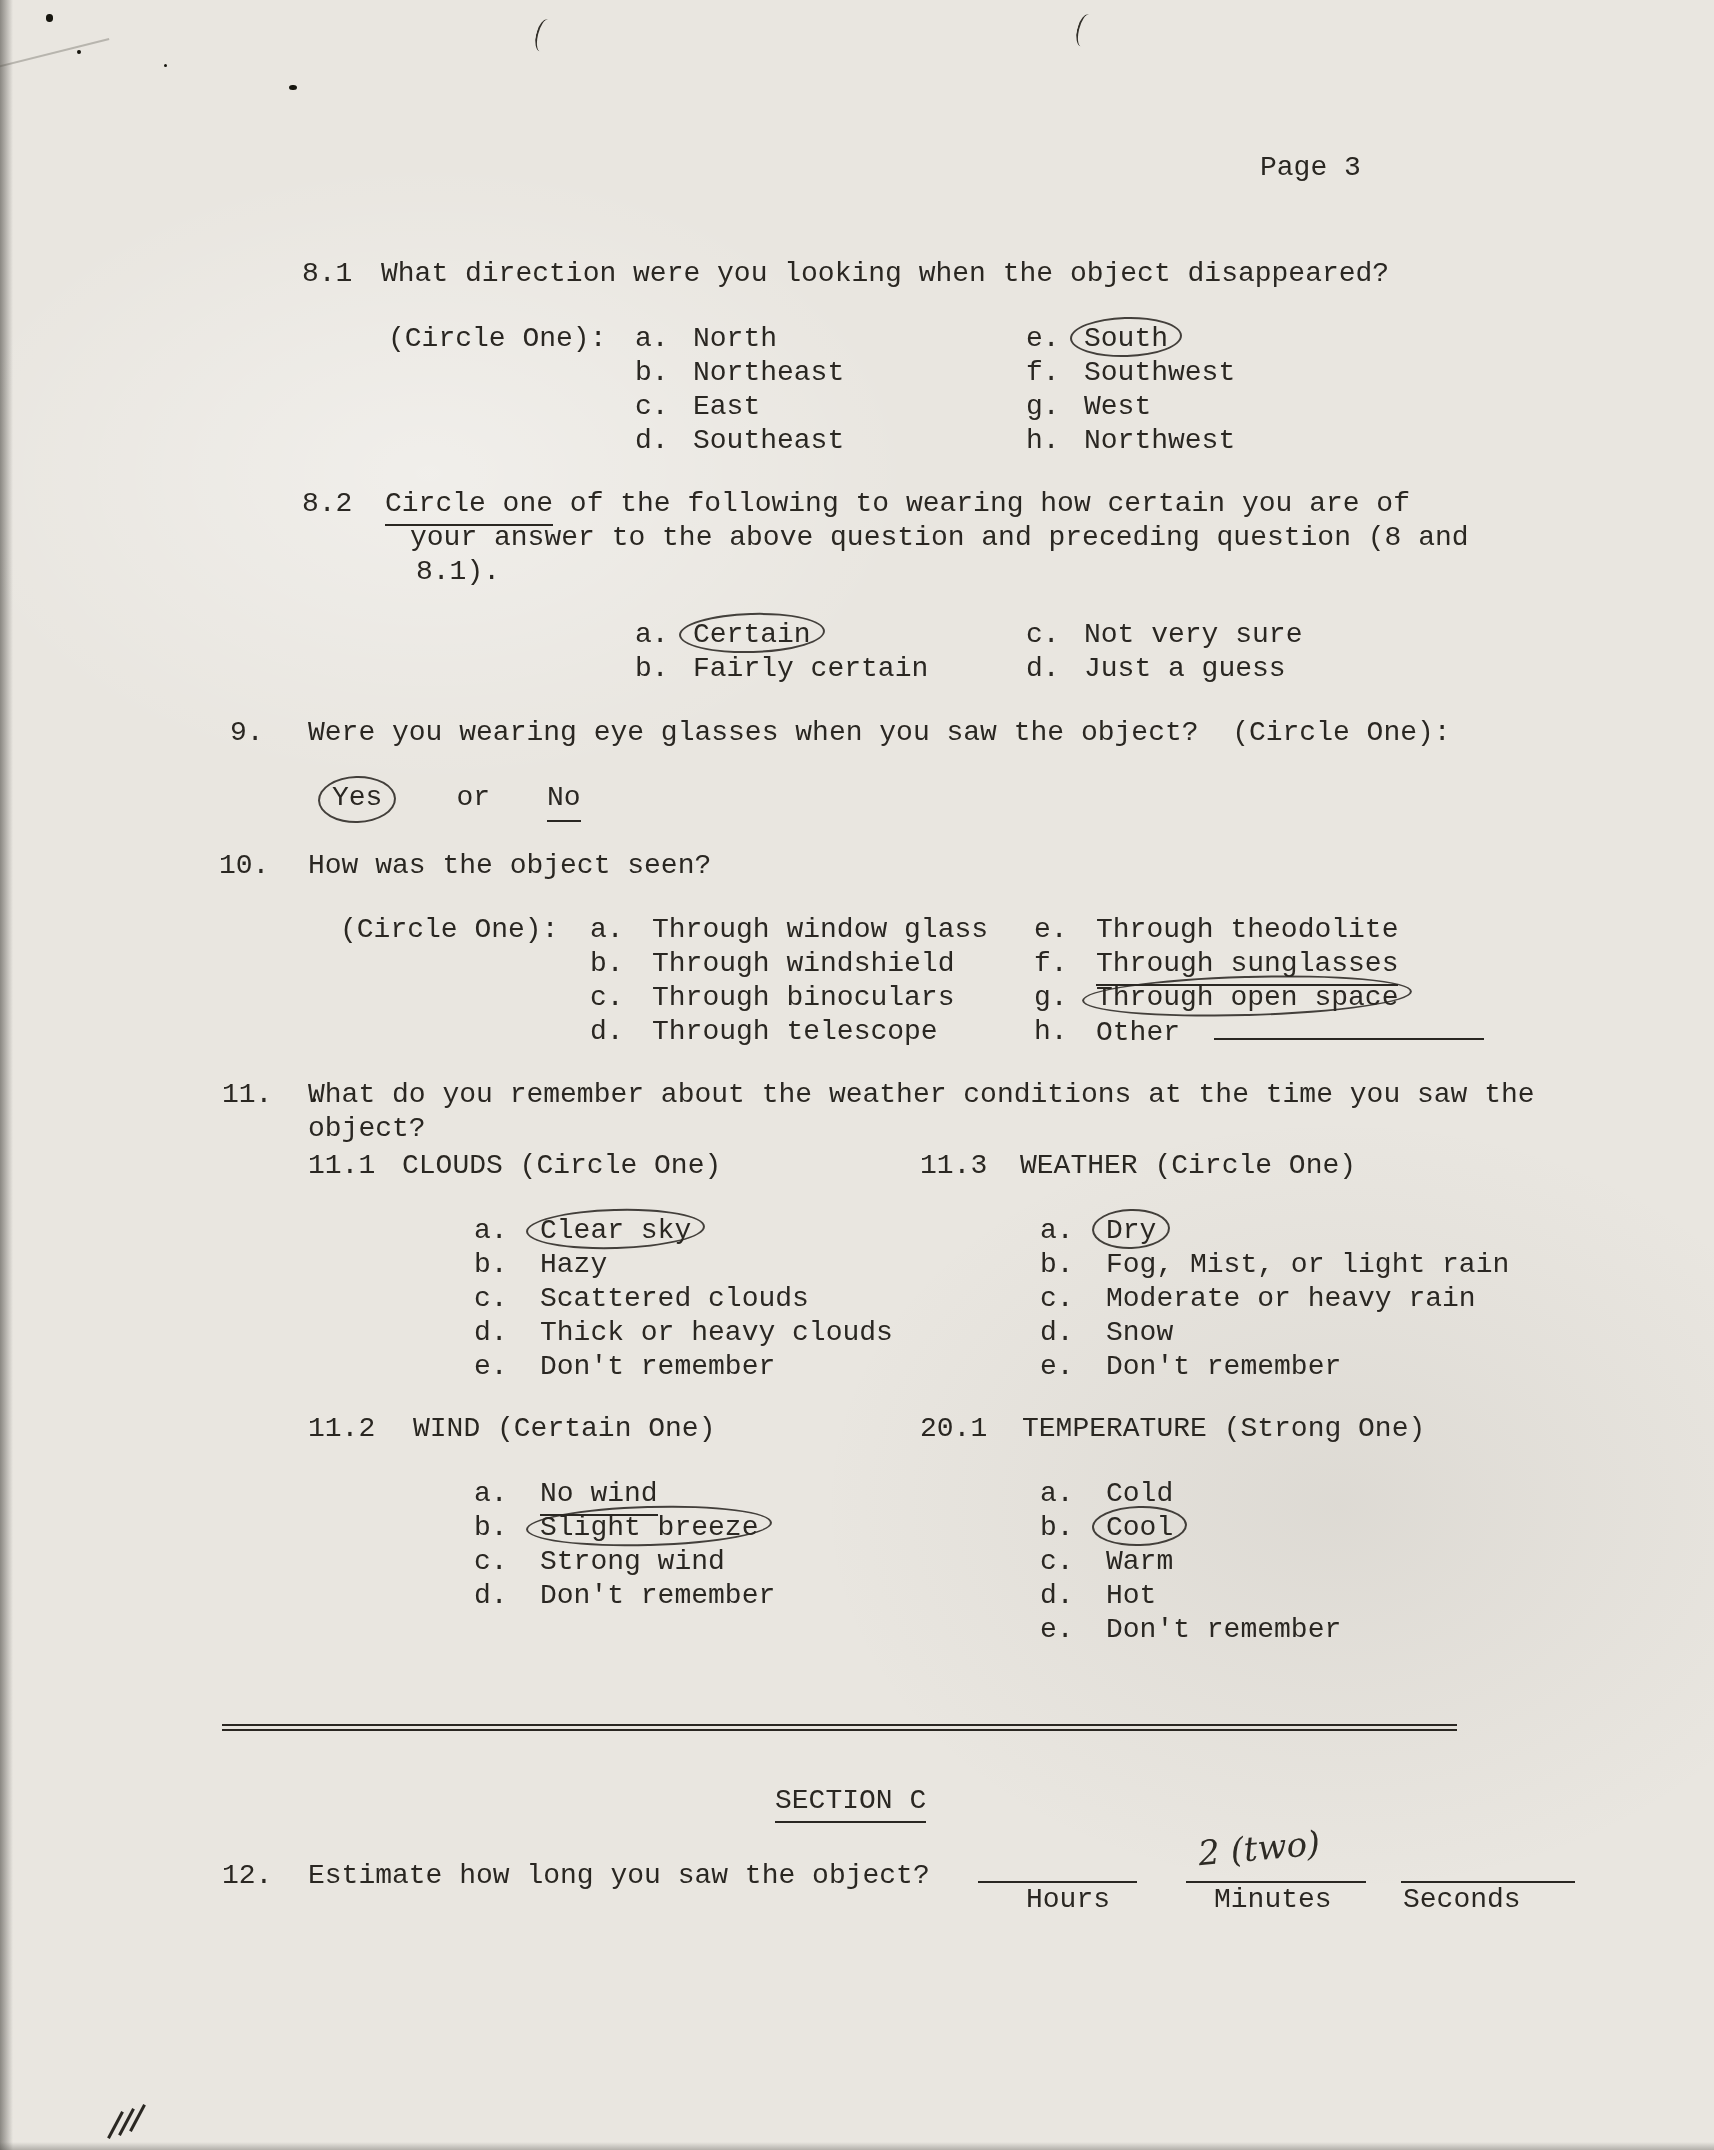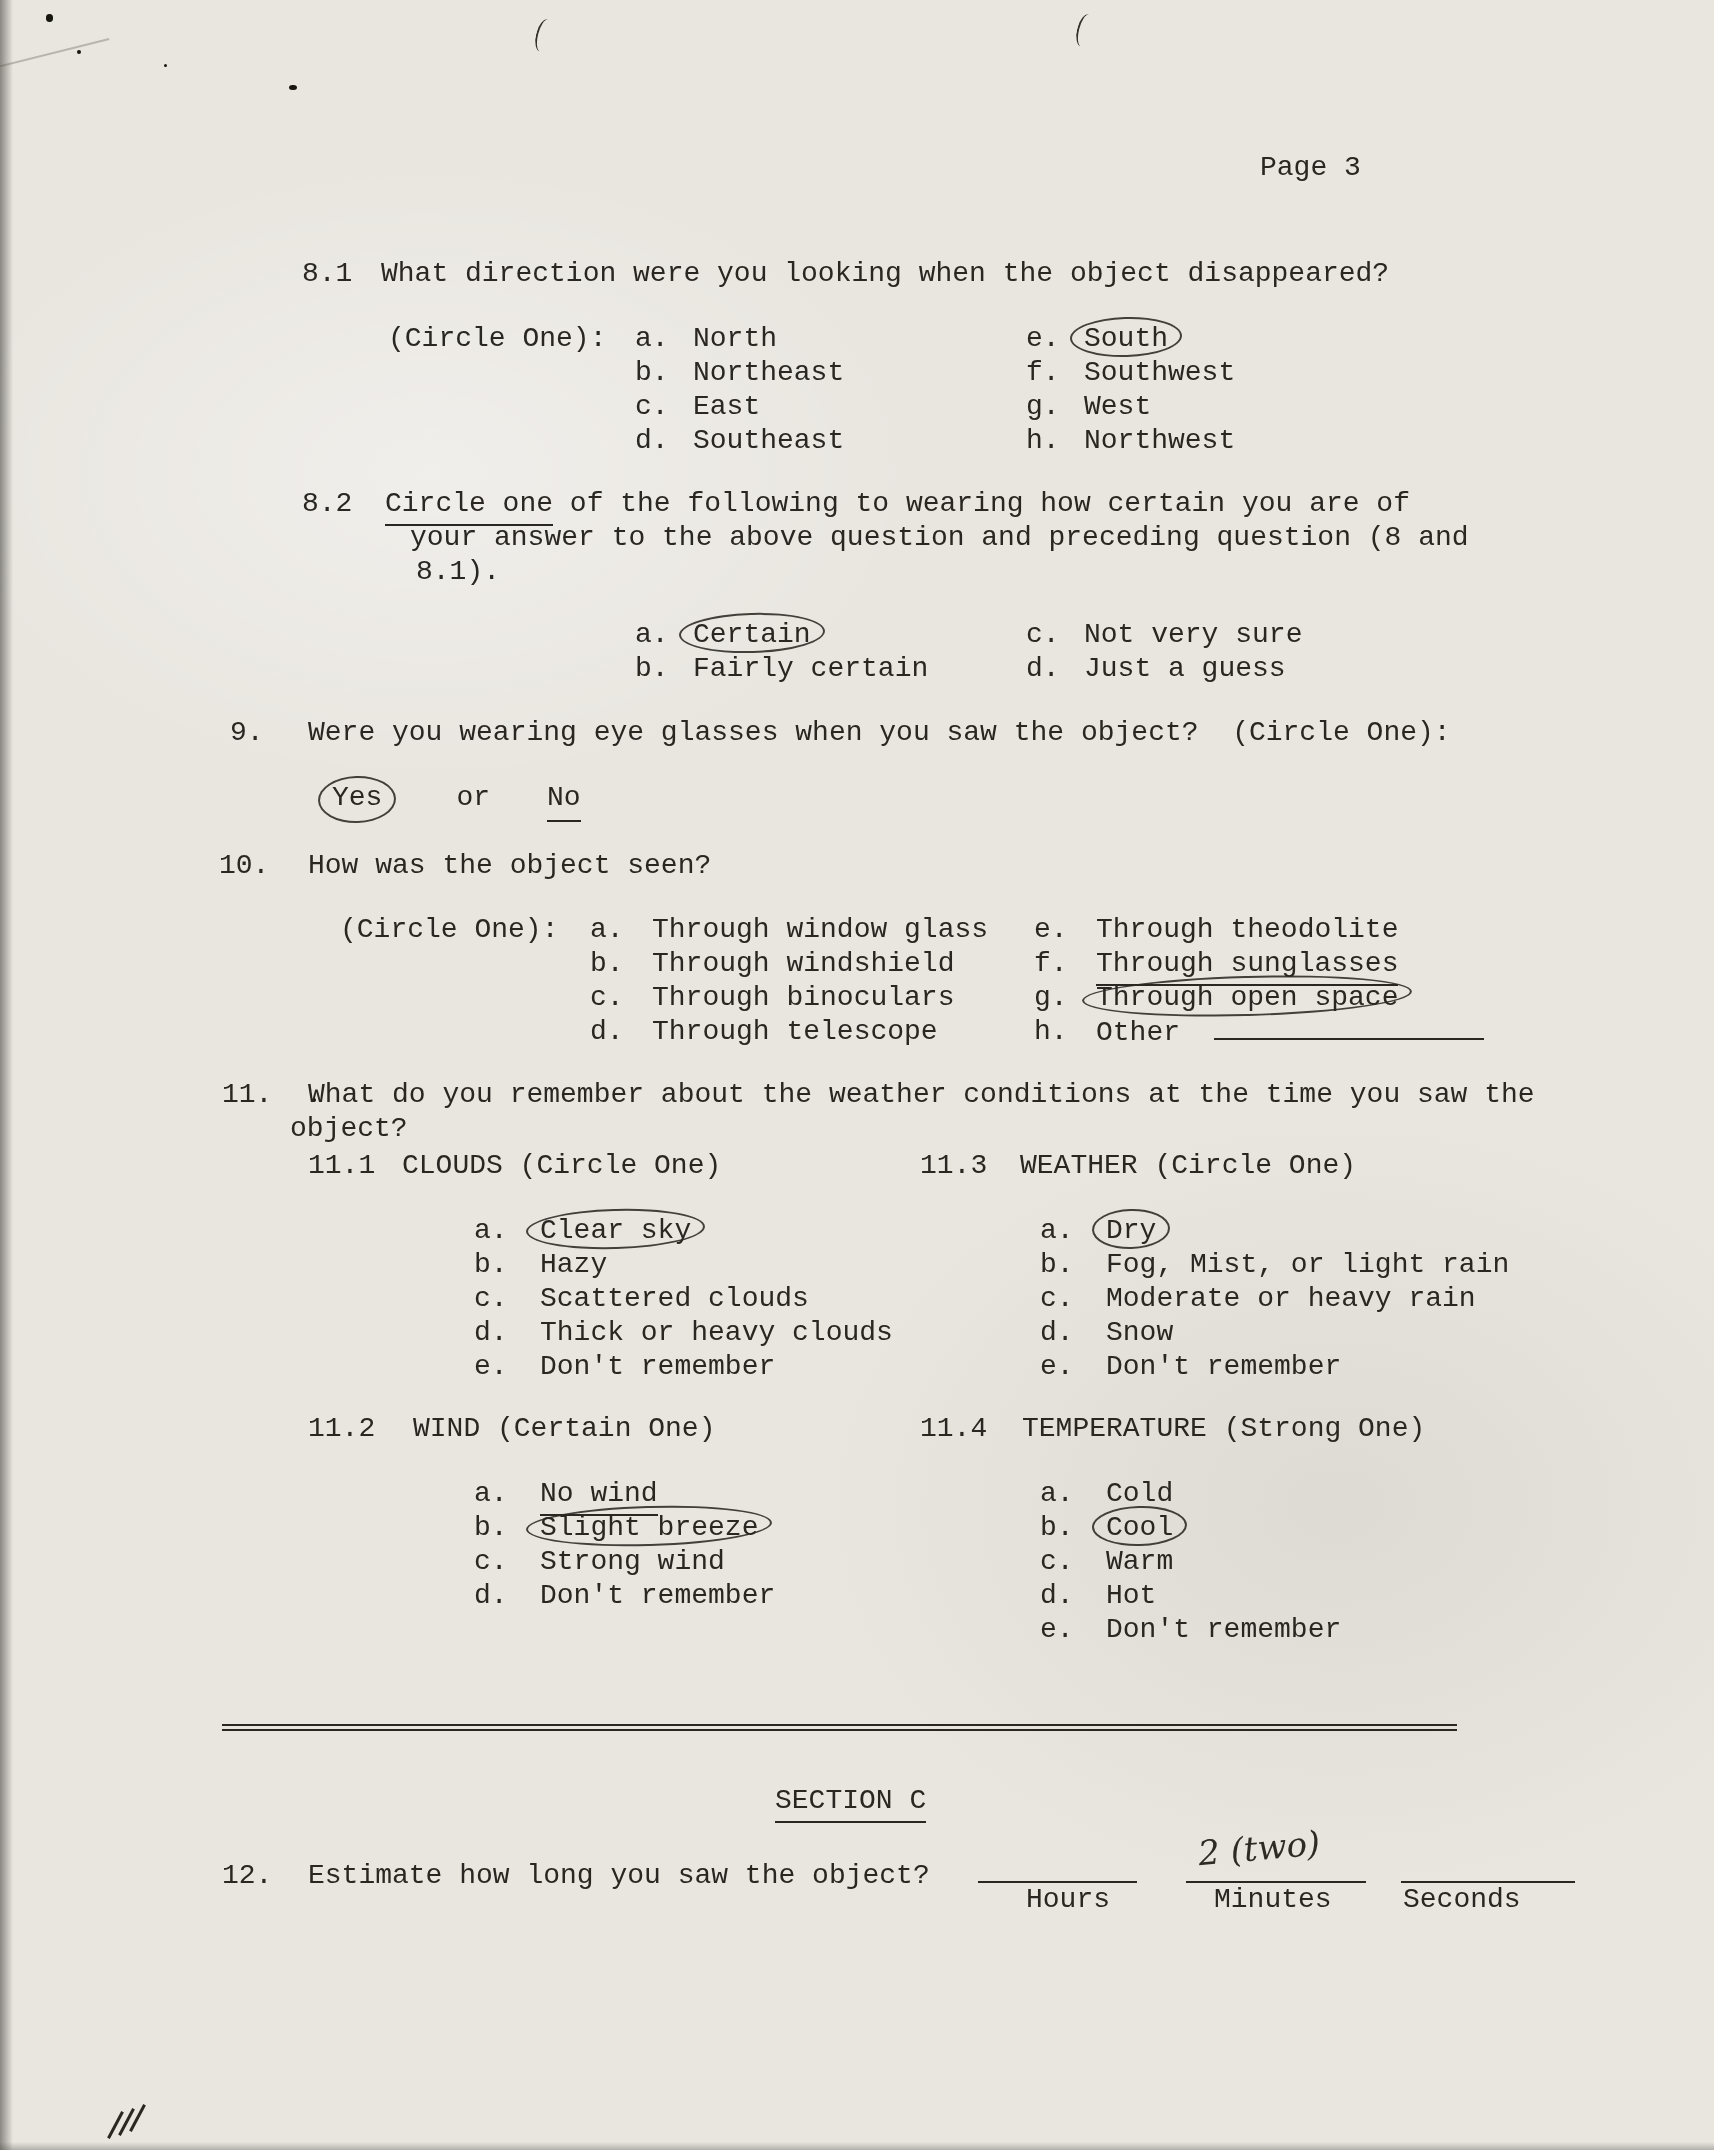--- a/index.html
+++ b/index.html
@@ -162,21 +162,21 @@
       <div class="cell">h.</div>
       <div class="cell"><span>Other</span><span class="blank" style="width:270px;margin-left:34px"></span></div>
     </div>
   </div>
 
   <div class="abs" style="left:222px;top:1078px;width:1400px">
     <div class="row">
       <span class="num" style="width:86px">11.</span>
       <span class="txt">What do you remember about the weather conditions at the time you saw the</span>
     </div>
-    <div class="txt" style="margin-left:68px">object?</div>
+    <div class="txt" style="margin-left:86px">object?</div>
   </div>
 
   <div class="abs" style="left:308px;top:1149px;width:1319px;height:538px">
 
     <div class="row abs" style="left:0;top:0">
       <span class="num" style="width:94px">11.1</span>
       <span class="txt">CLOUDS (Circle One)</span>
     </div>
     <div class="row abs" style="left:612px;top:0">
       <span class="num" style="width:100px">11.3</span>
@@ -207,21 +207,21 @@
       <div class="cell">Snow</div>
       <div class="cell">e.</div>
       <div class="cell">Don't remember</div>
     </div>
 
     <div class="row abs" style="left:0;top:263px">
       <span class="num" style="width:105px">11.2</span>
       <span class="txt">WIND (Certain One)</span>
     </div>
     <div class="row abs" style="left:612px;top:263px">
-      <span class="num" style="width:102px">11.4</span>
+      <span class="num" style="width:102px">20.1</span>
       <span class="txt">TEMPERATURE (Strong One)</span>
     </div>
 
     <div class="grid glist abs" style="left:166px;top:328px">
       <div class="cell">a.</div>
       <div class="cell"><span class="ul">No wind</span></div>
       <div class="cell">b.</div>
       <div class="cell"><span class="circled"><span>Slight breeze</span></span></div>
       <div class="cell">c.</div>
       <div class="cell">Strong wind</div>

